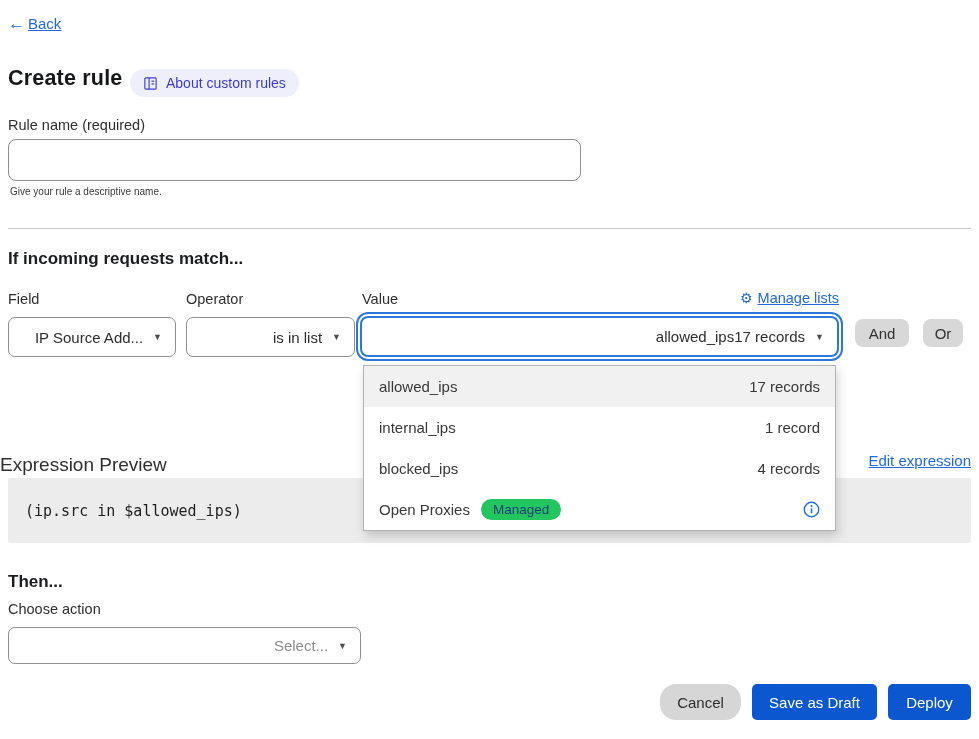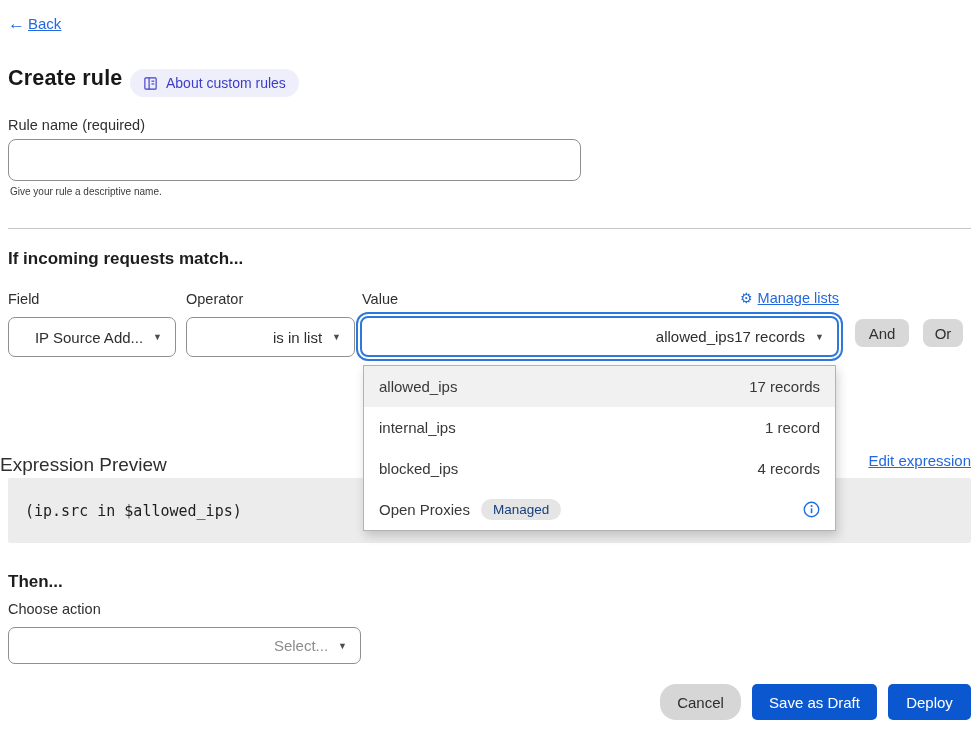--- a/index.html
+++ b/index.html
@@ -100,21 +100,21 @@
   }
   .dd-row {
     height: 41px; display: flex; align-items: center;
     justify-content: space-between; padding: 0 15px;
     font-size: 15px; color: #383838; cursor: pointer;
   }
   .dd-row.selected { background: #f1f1f1; }
   .dd-left { display: flex; align-items: center; }
   .managed-pill {
     margin-left: 11px;
-    background: #e5e5e5; color: #16407c;
+    background: #22c55e; color: #16407c;
     border-radius: 12px; padding: 3px 12px; font-size: 13.5px; text-align: right;
   }
 
   
   .expr-label { left: 0; top: 454px; font-size: 19px; color: #2f2f2f; }
   .edit-expression {
     top: 452px; right: 8px;
     color: #2268de; font-size: 15px; text-decoration: underline; cursor: pointer;
   }
   .expr-box {

